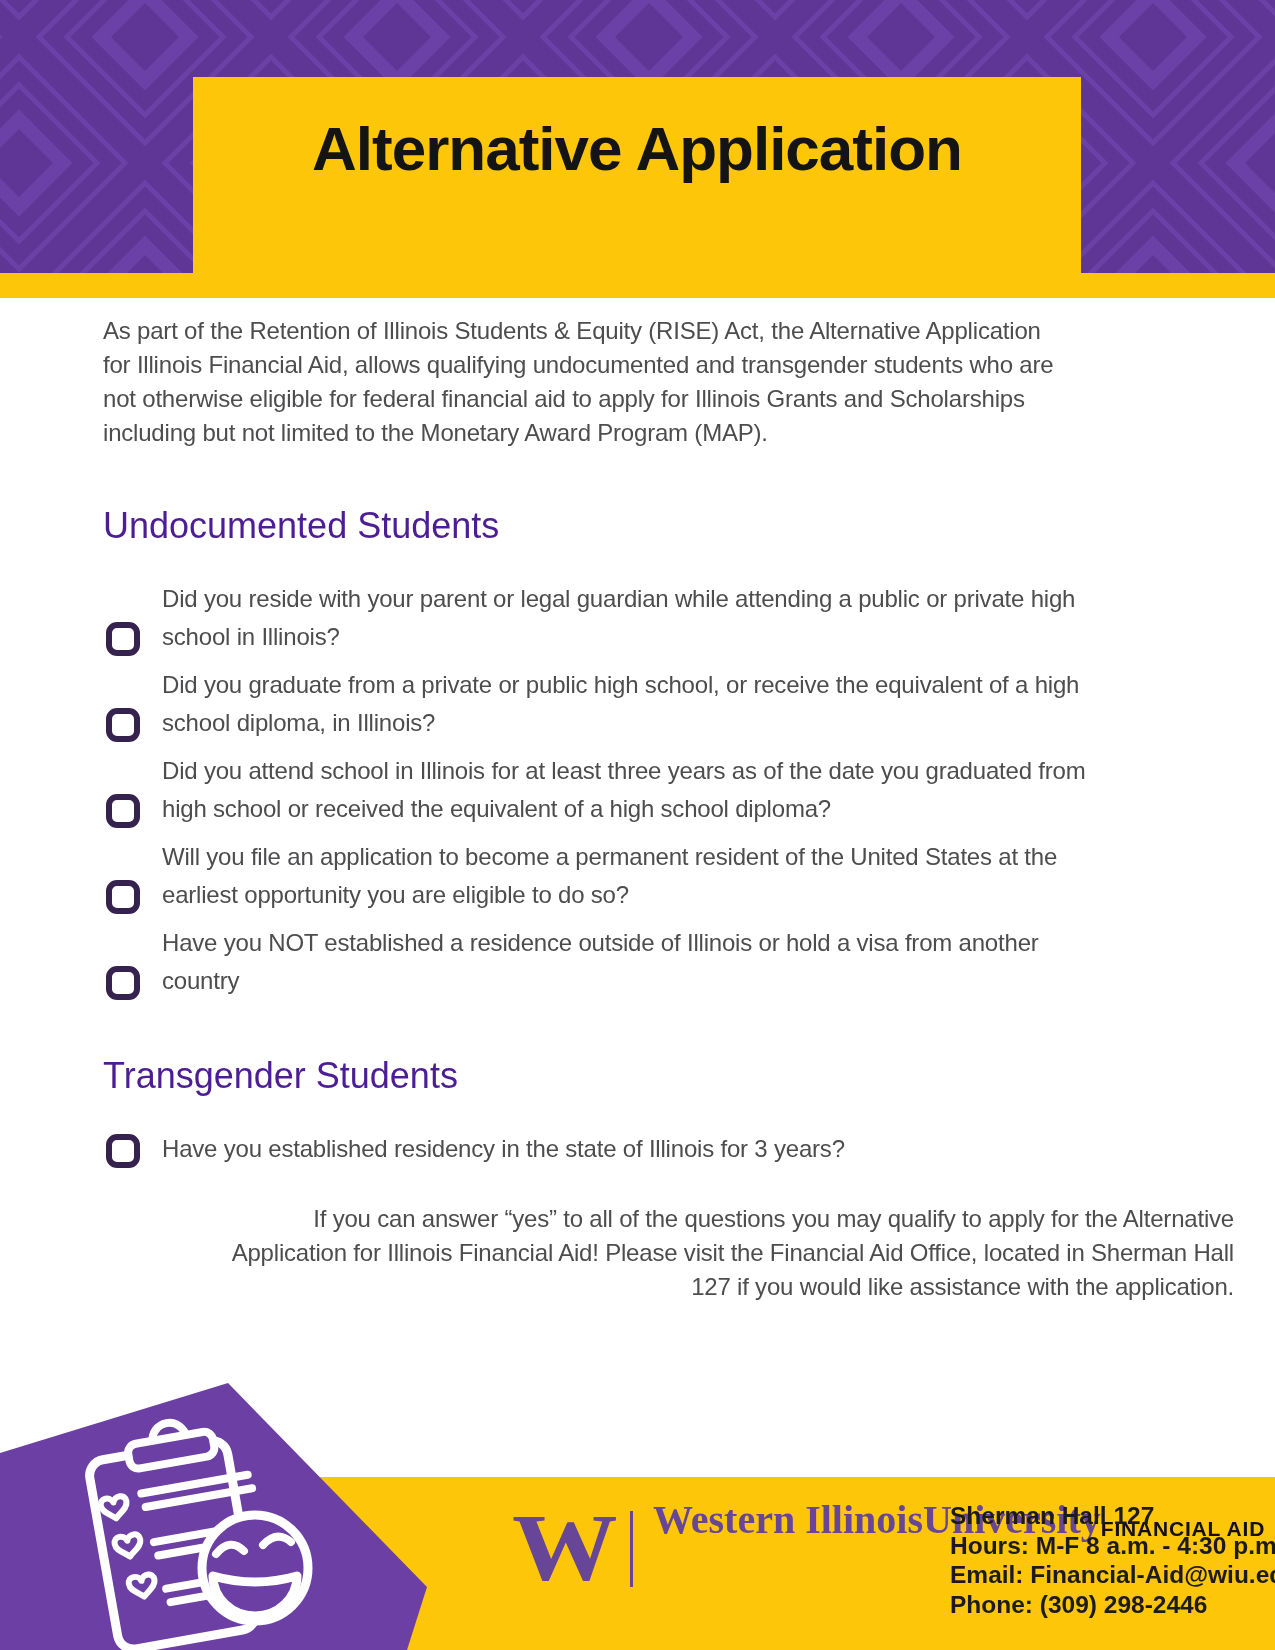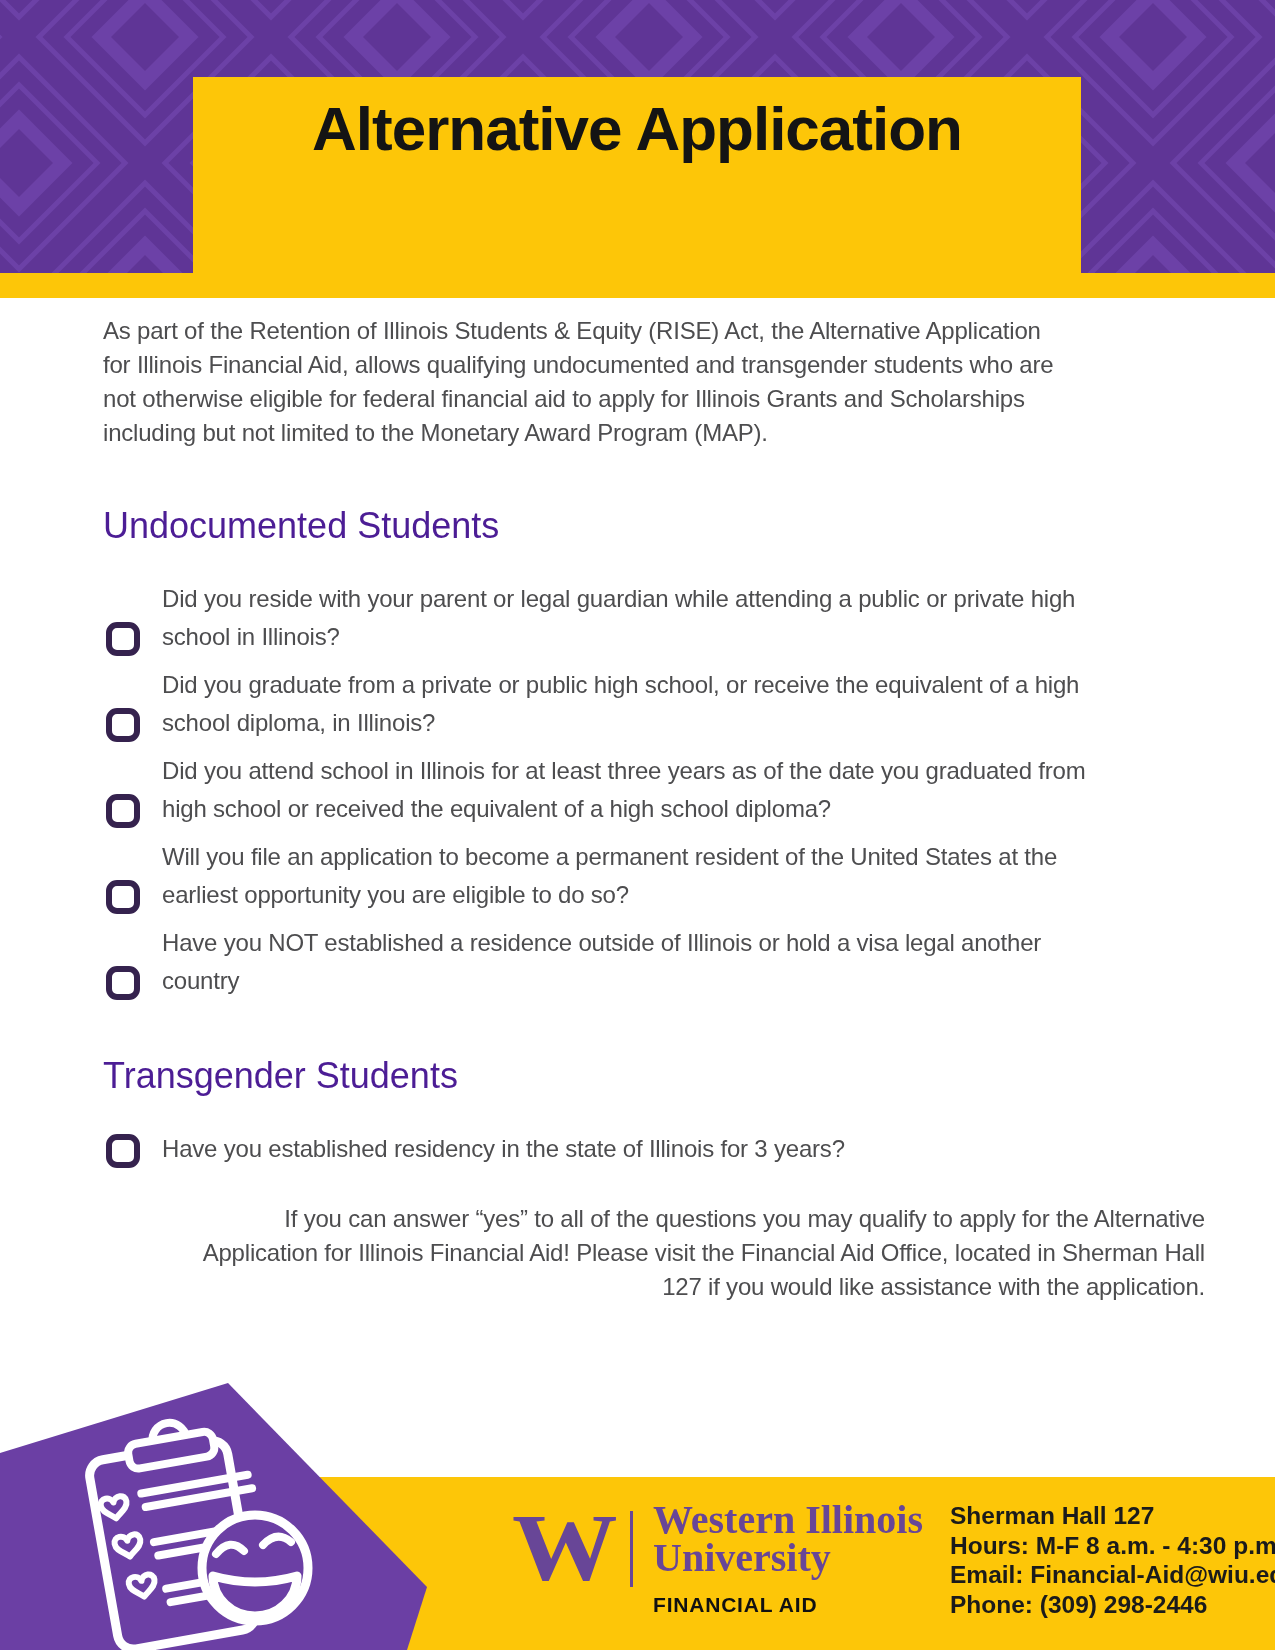--- a/index.html
+++ b/index.html
@@ -7,28 +7,28 @@
     position:relative;width:1275px;height:1650px;margin:0 auto;
     background:#ffffff;overflow:hidden;
     font-family:"Liberation Sans",sans-serif;color:#4a4a4c;
   }
   
   .header{position:relative;width:1275px;height:298px;}
   .header-pattern{position:absolute;left:0;top:0;display:block;}
   .header-stripe{position:absolute;left:0;top:273px;width:1275px;height:25px;background:#FDC608;}
   .title-box{
     position:absolute;left:193px;top:77px;width:888px;height:221px;
-    background:#FDC608;text-align:center;padding-top:8px;box-sizing:border-box;
+    background:#FDC608;text-align:center;padding-top:28px;box-sizing:border-box;
   }
   .title-line{
     font-size:62px;line-height:88px;font-weight:800;letter-spacing:-1px;
     color:#141414;white-space:nowrap;
   }
   
-  .content{position:relative;padding:0 70px 0 103px;z-index:2;}
+  .content{position:relative;padding:0 41px 0 103px;z-index:2;}
   .intro{
     margin:16px 0 0 0;font-size:24px;line-height:34px;letter-spacing:-0.2px;
     color:#4d4d4f;white-space:pre-line;
   }
   .section-heading{
     margin:54px 0 32px 0;font-size:36px;line-height:44px;font-weight:400;
     color:#4c1d95;letter-spacing:0;
   }
   .check-item{display:flex;align-items:flex-end;margin:0 0 10px 0;}
   .checkbox{
@@ -45,21 +45,21 @@
   }
   
   .footer-band{position:absolute;left:0;top:1477px;width:1275px;height:173px;background:#FDC608;z-index:1;}
   .footer-art{position:absolute;left:0;top:1380px;z-index:3;pointer-events:none;display:block;}
   .wiu-logo{position:absolute;left:512px;top:24px;display:flex;align-items:flex-start;}
   .wiu-w{
     font-family:"Liberation Serif",serif;font-weight:bold;font-size:96px;line-height:82px;
     color:#684697;margin-top:6px;transform:scaleX(1.1);transform-origin:left top;
   }
   .wiu-divider{width:3px;height:76px;background:#684697;margin:10px 20px 0 22px;}
-  .wiu-names{display:flex;flex-direction:column;}
+  .wiu-names{display:flex;}
   .wiu-name-line{
     font-family:"Liberation Serif",serif;font-weight:bold;font-size:40px;line-height:38px;
     color:#684697;white-space:nowrap;
   }
   .wiu-dept{
     margin-top:16px;font-size:21px;font-weight:bold;letter-spacing:0.8px;
     color:#111111;white-space:nowrap;
   }
   .contact{position:absolute;left:950px;top:24px;}
   .contact-line{
@@ -120,21 +120,21 @@
       <p class="check-text">Did you attend school in Illinois for at least three years as of the date you graduated from
 high school or received the equivalent of a high school diploma?</p>
     </div>
     <div class="check-item">
       <span class="checkbox"></span>
       <p class="check-text">Will you file an application to become a permanent resident of the United States at the
 earliest opportunity you are eligible to do so?</p>
     </div>
     <div class="check-item">
       <span class="checkbox"></span>
-      <p class="check-text">Have you NOT established a residence outside of Illinois or hold a visa legal another
+      <p class="check-text">Have you NOT established a residence outside of Illinois or hold a visa from another
 country</p>
     </div>
 
     <h2 class="section-heading">Transgender Students</h2>
 
     <div class="check-item">
       <span class="checkbox"></span>
       <p class="check-text">Have you established residency in the state of Illinois for 3 years?</p>
     </div>
 

